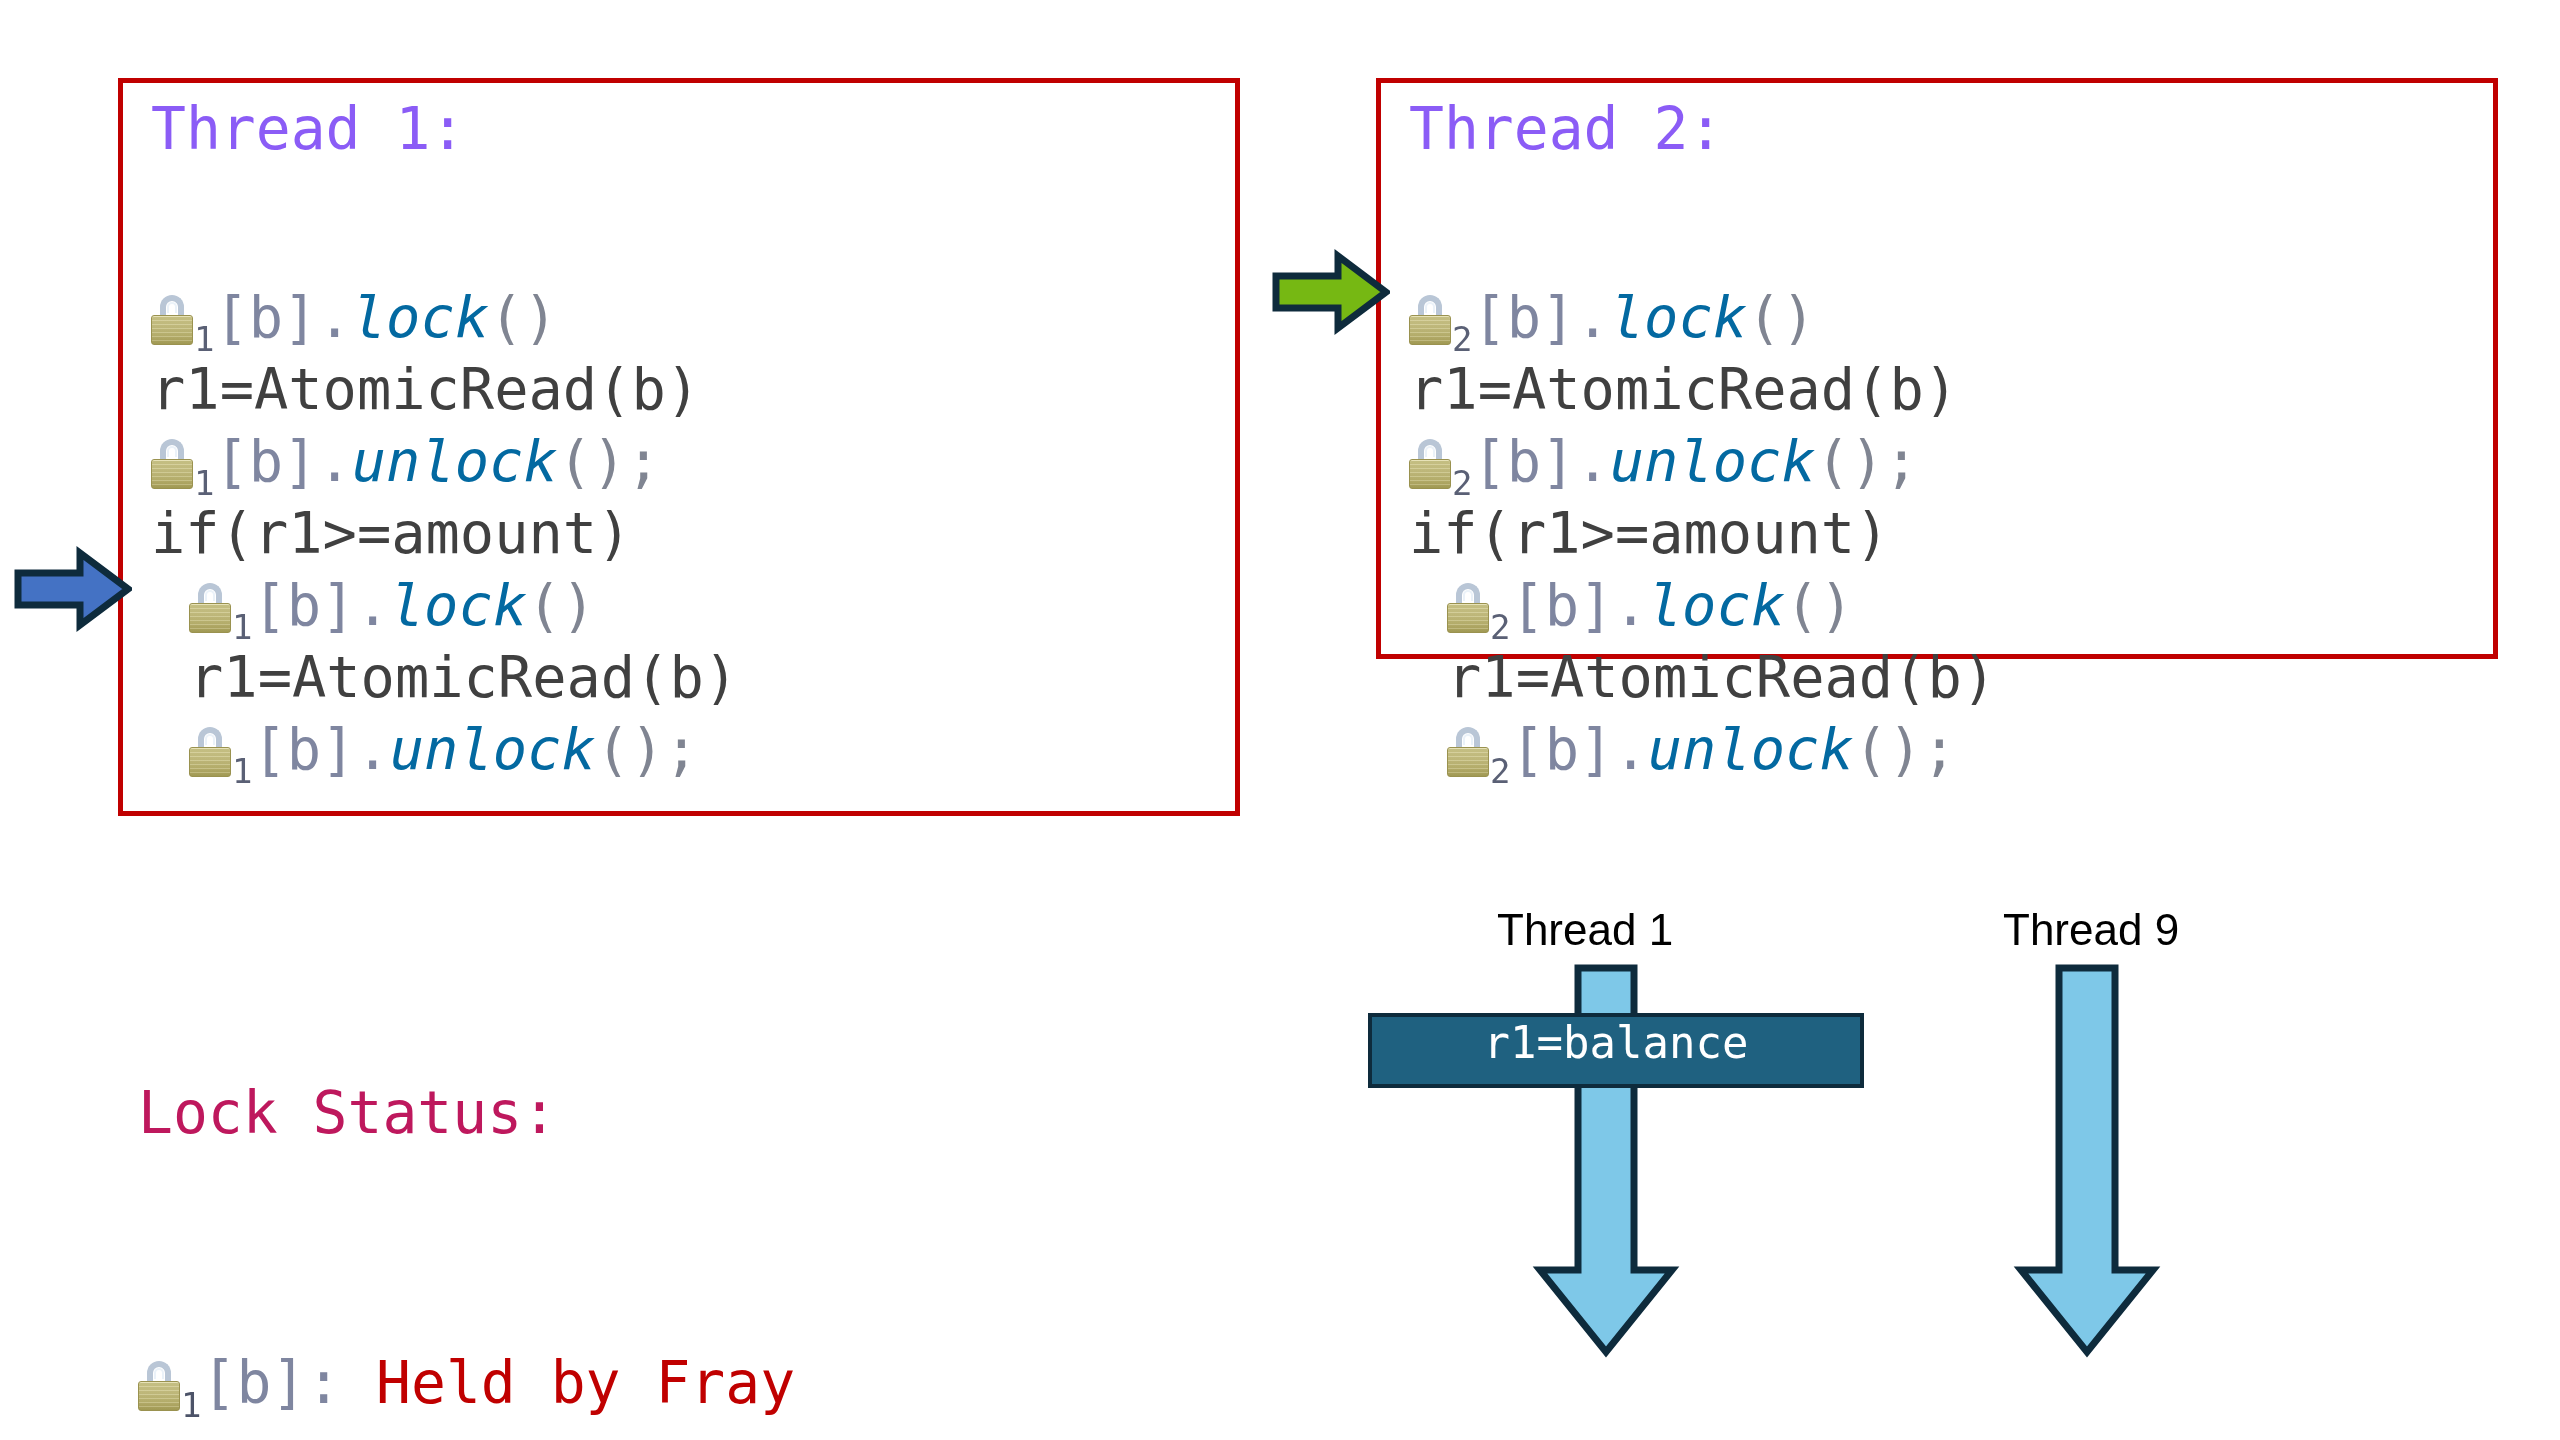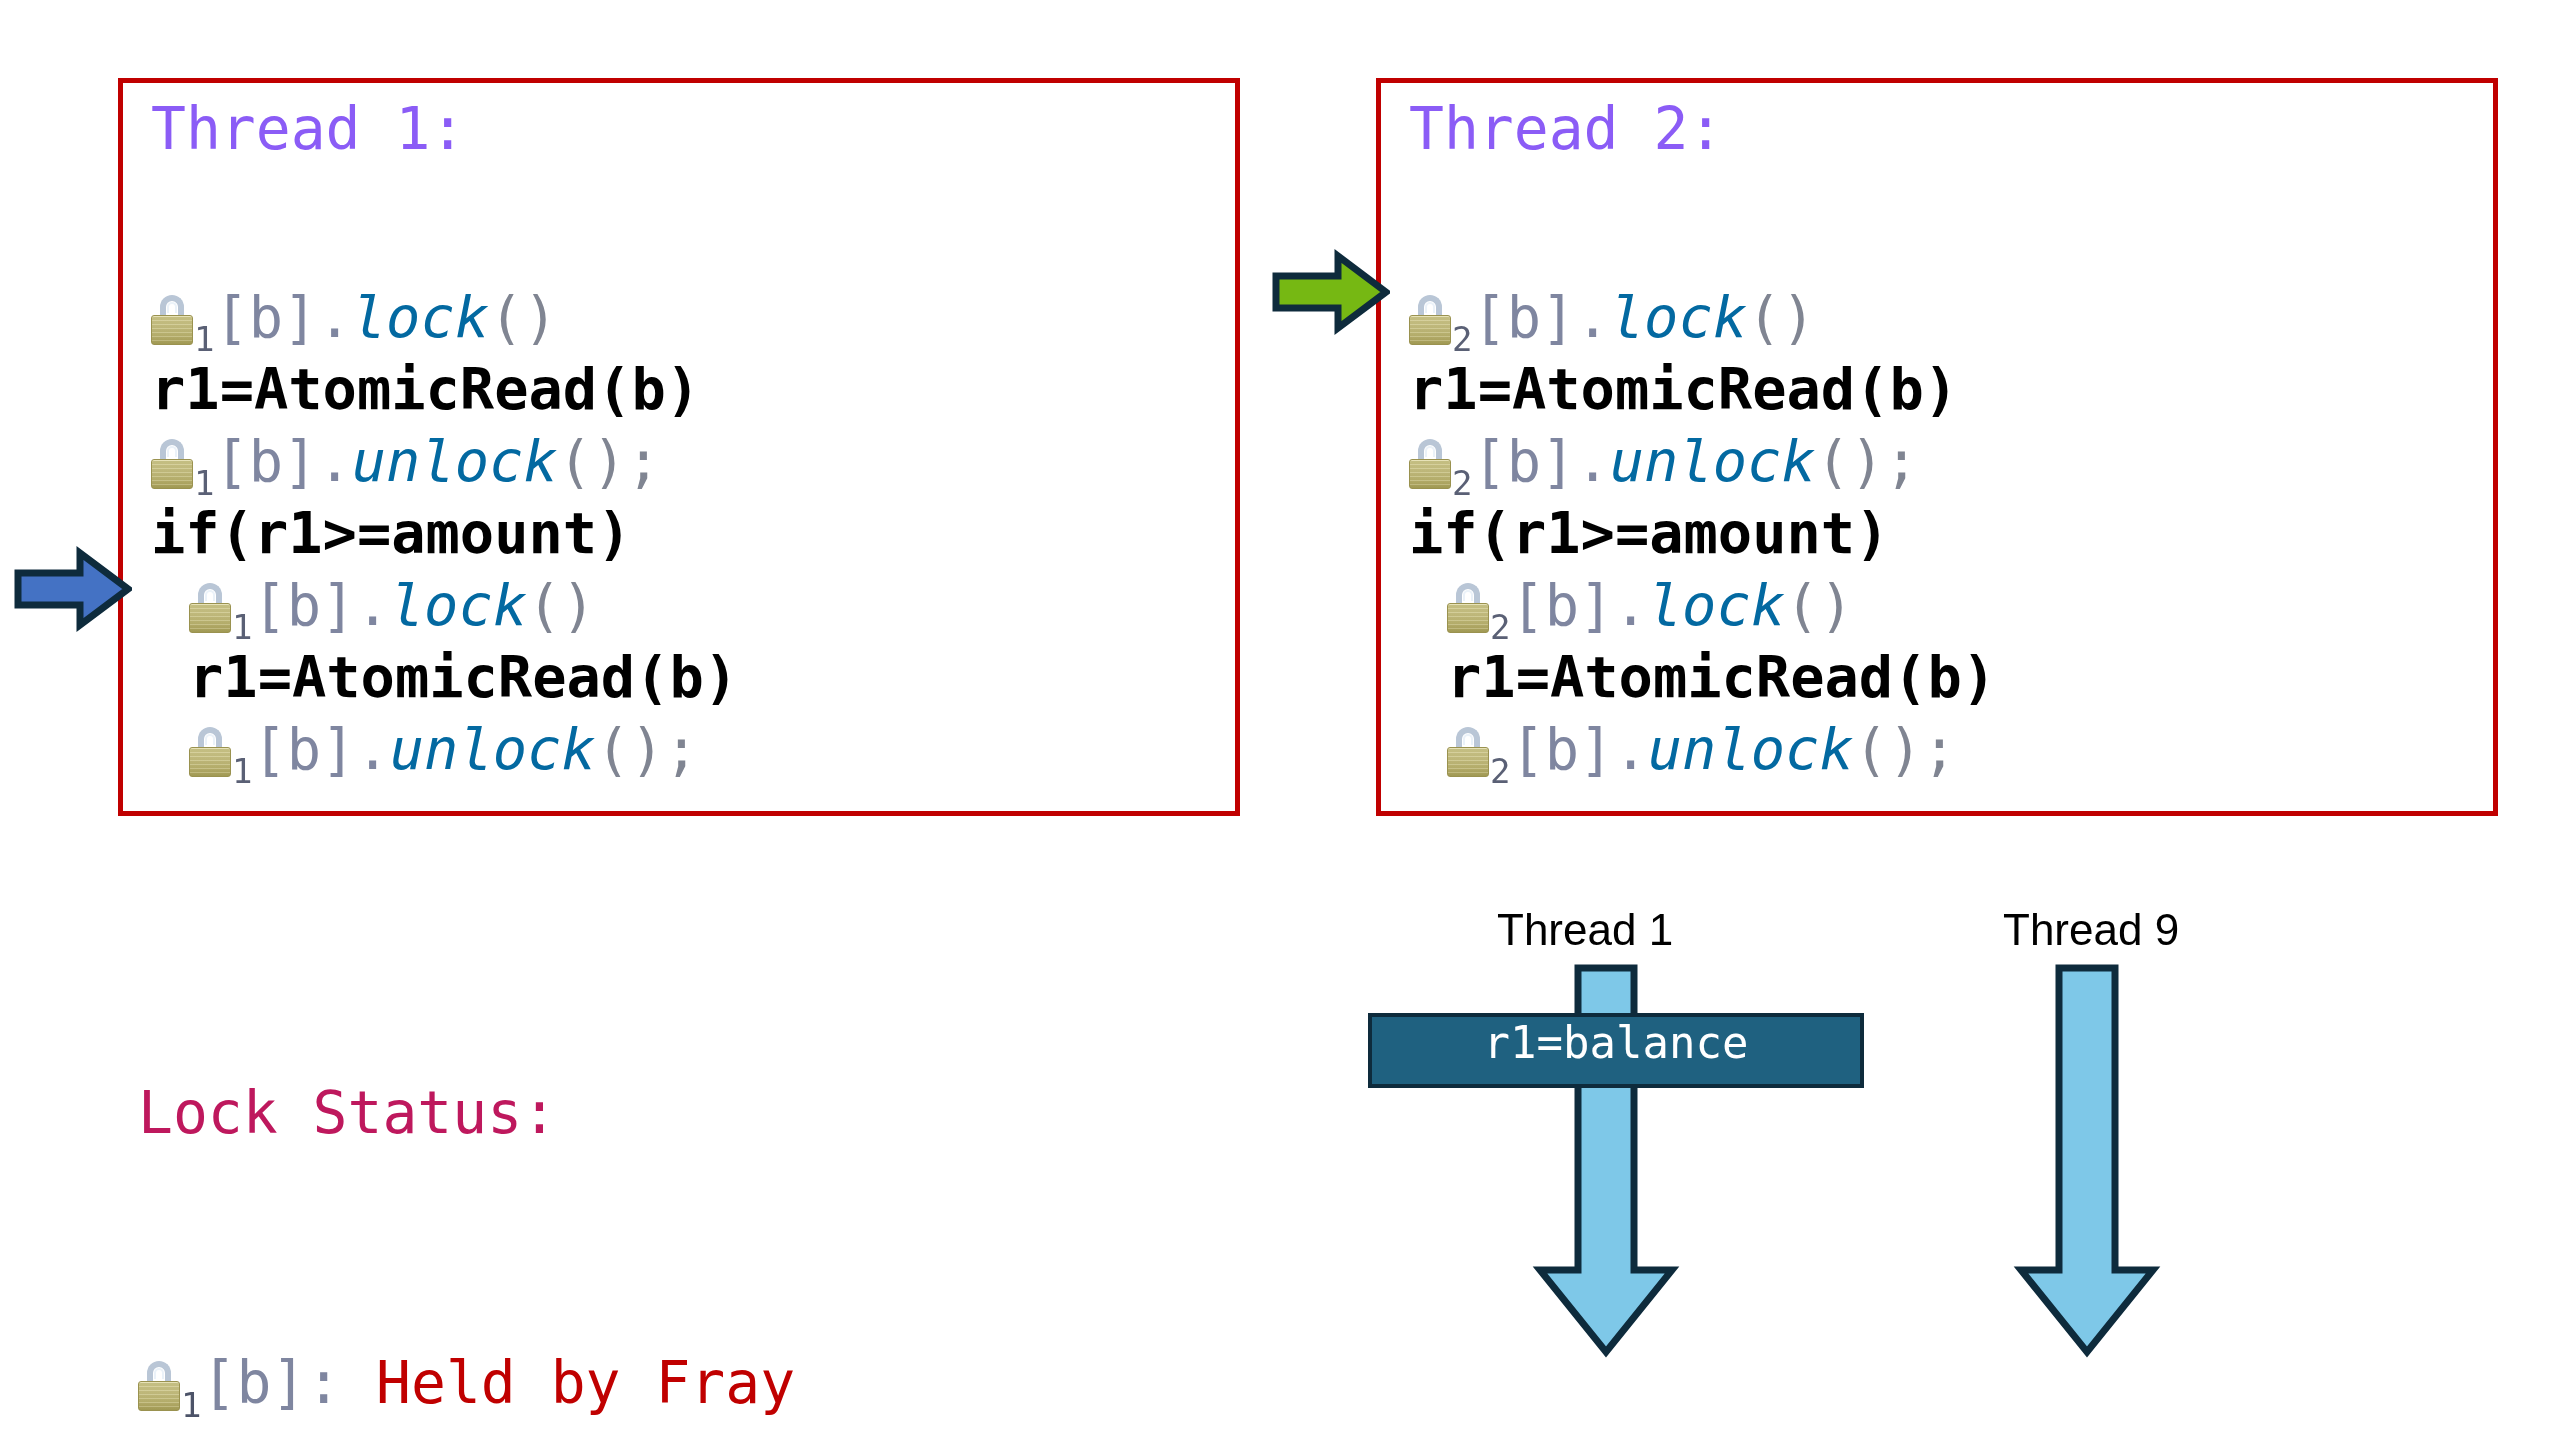--- a/index.html
+++ b/index.html
@@ -16,21 +16,21 @@
   }
 
   
   .code-box {
     position: absolute;
     border: 5px solid #C00000;
     background: #ffffff;
     box-sizing: border-box;
   }
   #thread1-box { left: 118px;  top: 78px;  width: 1122px; height: 738px; }
-  #thread2-box { left: 1376px; top: 78px;  width: 1122px; height: 738px; }
+  #thread2-box { left: 1376px; top: 78px;  width: 1122px; height: 581px; }
 
   .box-title {
     position: absolute;
     left: 28px;
     top: 12px;
     font-size: 58px;
     color: #8b5cf6;
     font-family: "DejaVu Sans Mono", monospace;
     letter-spacing: 0px;
     white-space: pre;
@@ -46,21 +46,21 @@
     color: #000000;
   }
   .code-line { height: 72px; white-space: pre; }
   .indent1 { padding-left: 38px; }
 
   
   .tok-bracket { color: #7F86A0; }
   .tok-dot     { color: #7F86A0; }
   .tok-method  { color: #0369a1; font-style: italic; }
   .tok-paren   { color: #808592; }
-  .tok-plain   { color: #000000; font-weight: bold; }
+  .tok-plain   { color: #404040; }
 
   
   .lock {
     display: inline-block;
     position: relative;
     width: 42px;
     height: 50px;
     vertical-align: -8px;
     margin-right: 1px;
   }

